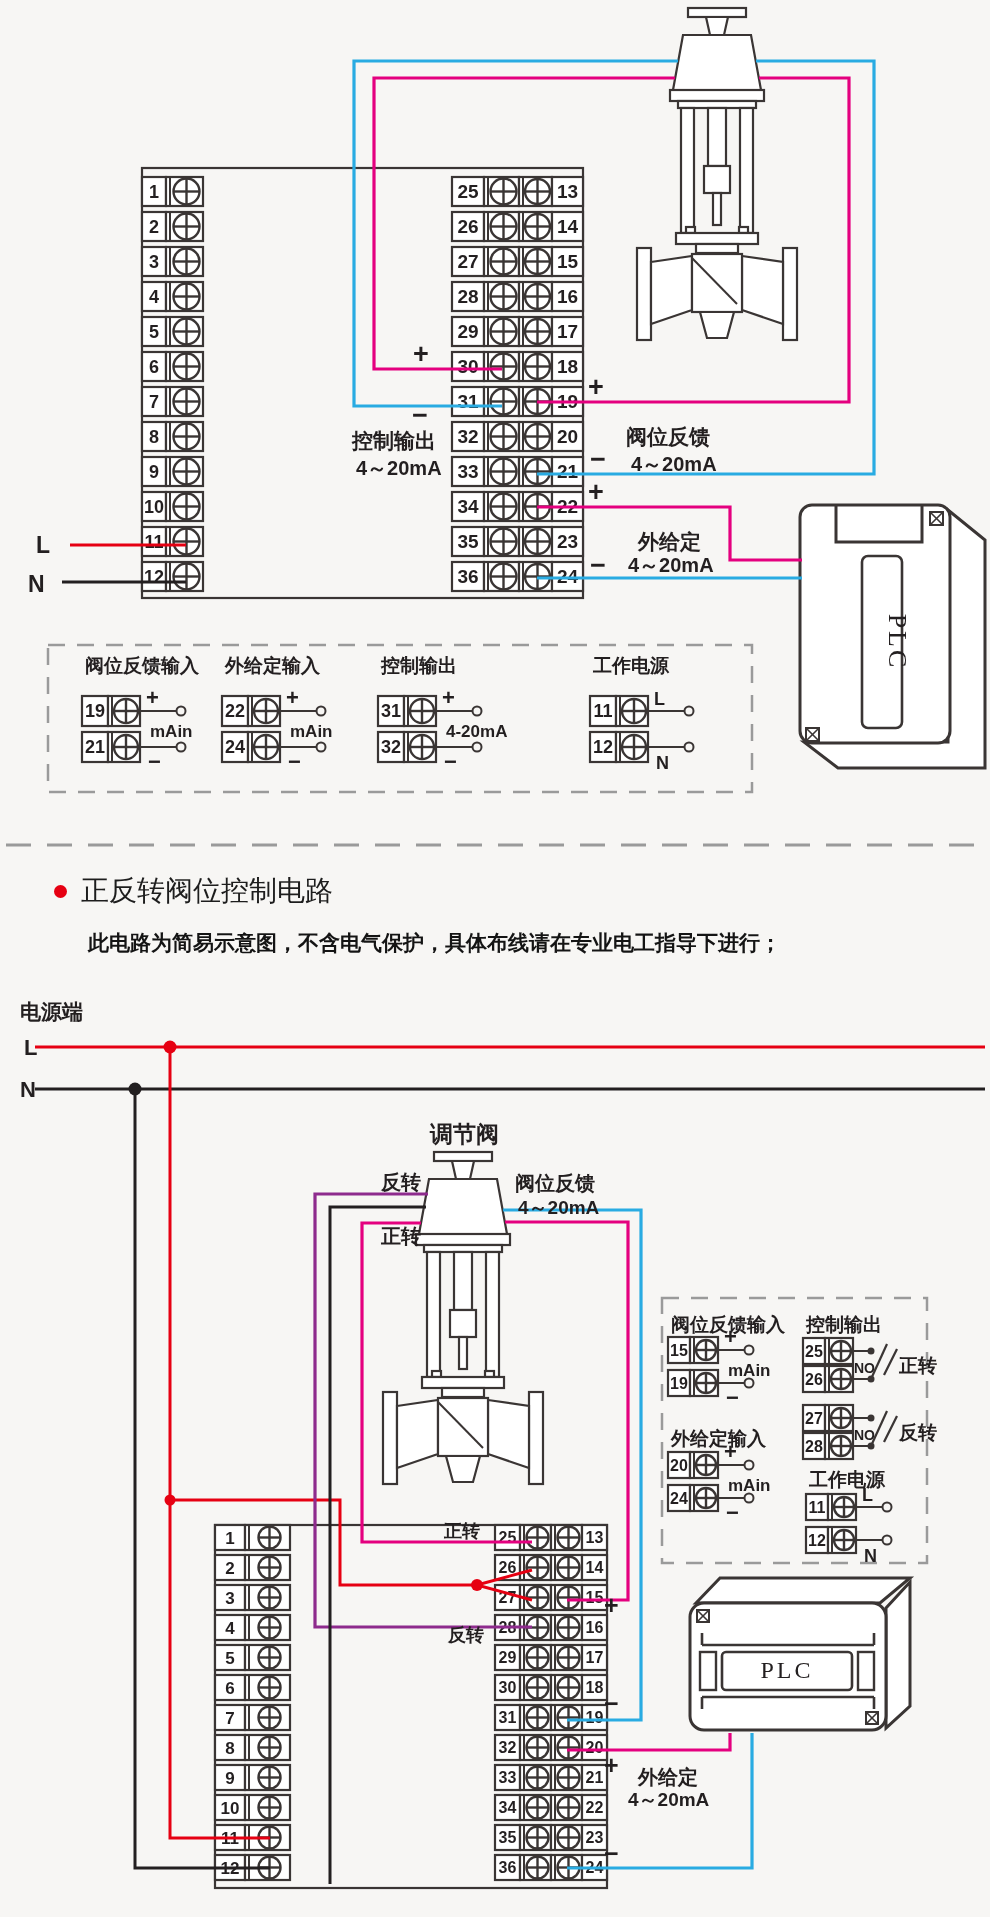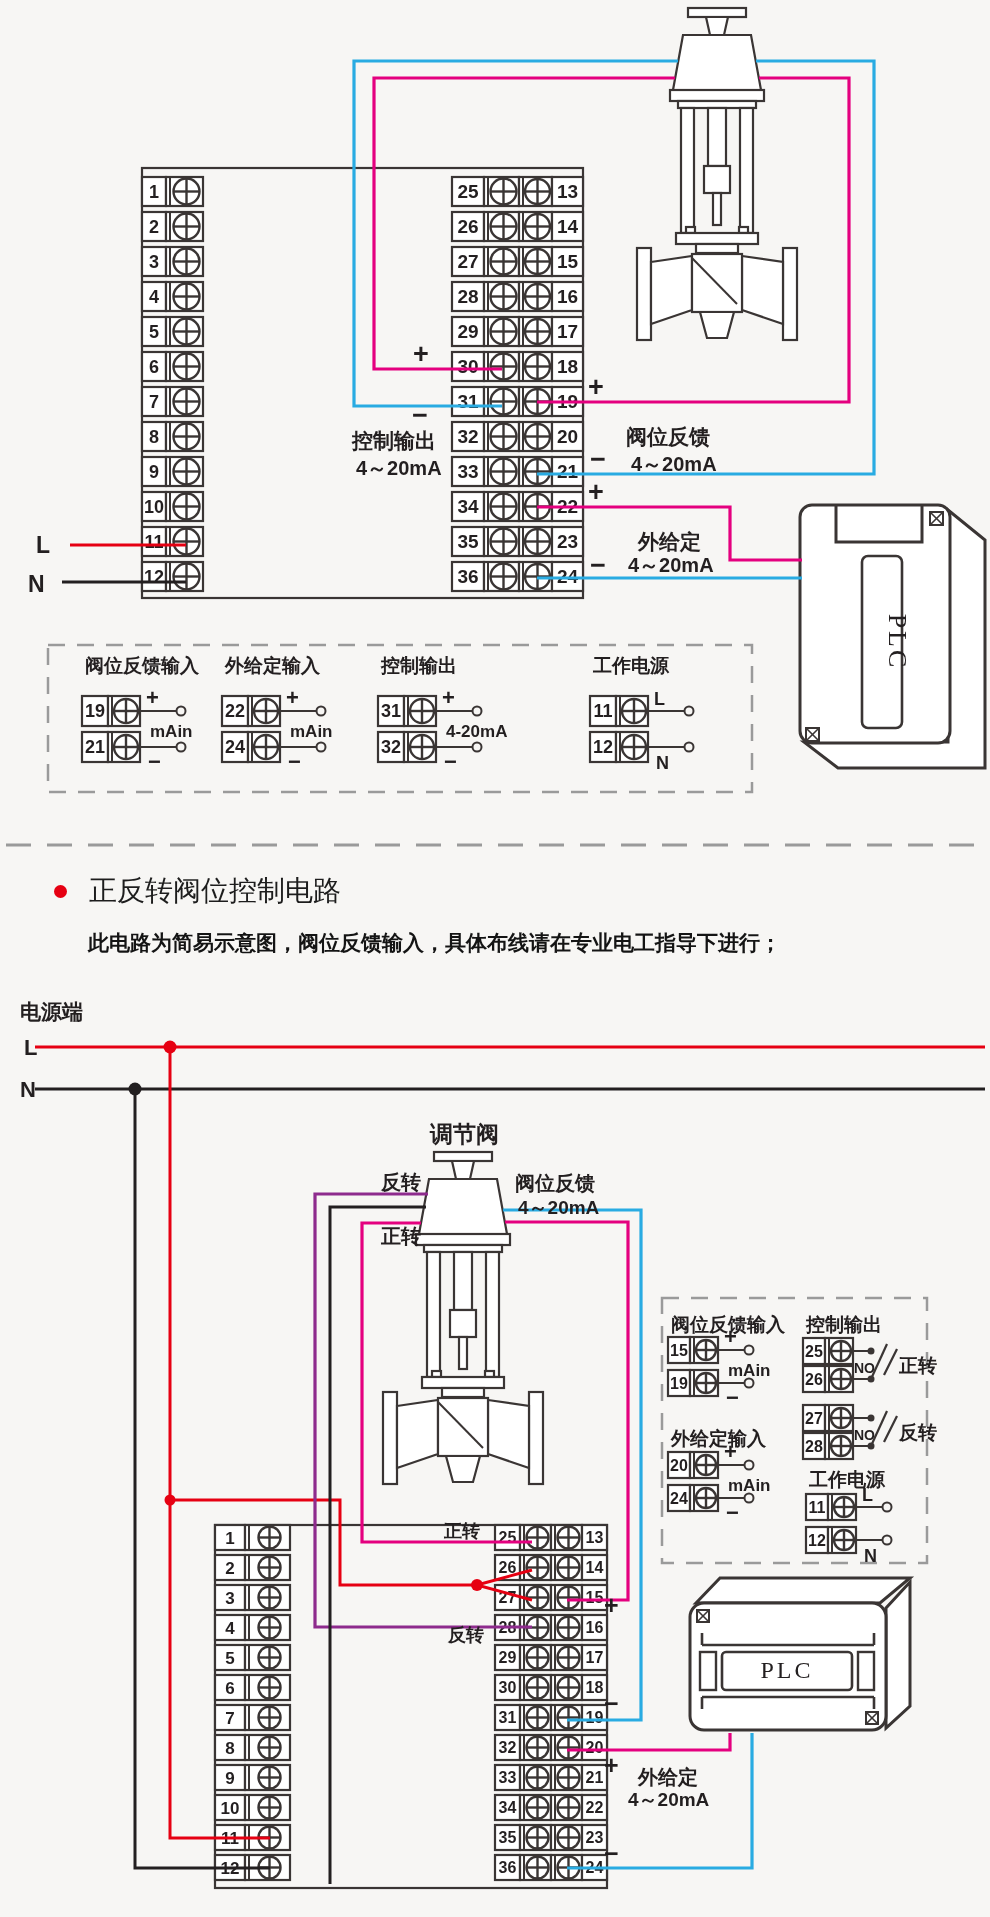--- a/index.html
+++ b/index.html
@@ -2,21 +2,21 @@
 <html><head>
 <meta charset="utf-8">
 <style>
   html,body{margin:0;padding:0;background:#f7f6f4;}
   .page{position:relative;width:990px;height:1917px;background:#f7f6f4;overflow:hidden;
         font-family:"Liberation Sans","DejaVu Sans",sans-serif;}
   svg{position:absolute;left:0;top:0;}
   svg text{font-family:"Liberation Sans","DejaVu Sans",sans-serif;fill:#231f20;}
   .plcfont{font-family:"Liberation Serif","DejaVu Serif",serif;}
   .h2-title{position:absolute;left:54px;top:872px;font-size:28px;color:#1d1d1d;
-            display:flex;align-items:center;gap:22px;font-weight:500;text-align:right;}
+            display:flex;align-items:center;gap:14px;font-weight:500;text-align:right;}
   .bullet{width:13px;height:13px;border-radius:50%;background:#e60012;flex:0 0 auto;}
   .h2-sub{position:absolute;left:88px;top:929px;font-size:21px;font-weight:700;color:#141414;}
 </style>
 </head>
 <body>
 
 <div class="page">
   <svg id="diagram" width="990" height="1917" viewBox="0 0 990 1917">
       <g>
         <rect x="142" y="168" width="441" height="430" fill="none" stroke="#3a3534" stroke-width="2.2"></rect>
@@ -894,14 +894,14 @@
           <text x="854" y="1440" font-size="14" fill="#231f20" font-weight="700" text-anchor="start">NO</text>
           <line x1="884" y1="1442" x2="897" y2="1416" stroke="#3a3534" stroke-width="2.2"></line>
           <text x="899" y="1439" font-size="19" fill="#231f20" font-weight="600" text-anchor="start">反转</text>
         </g>
       </g>
     </svg>
   <div class="h2-title">
     <span class="bullet"></span>
     <span>正反转阀位控制电路</span>
   </div>
-  <div class="h2-sub">此电路为简易示意图，阀位反馈输入，具体布线请在专业电工指导下进行；</div>
+  <div class="h2-sub">此电路为简易示意图，不含电气保护，具体布线请在专业电工指导下进行；</div>
 </div>
 
 </body></html>

